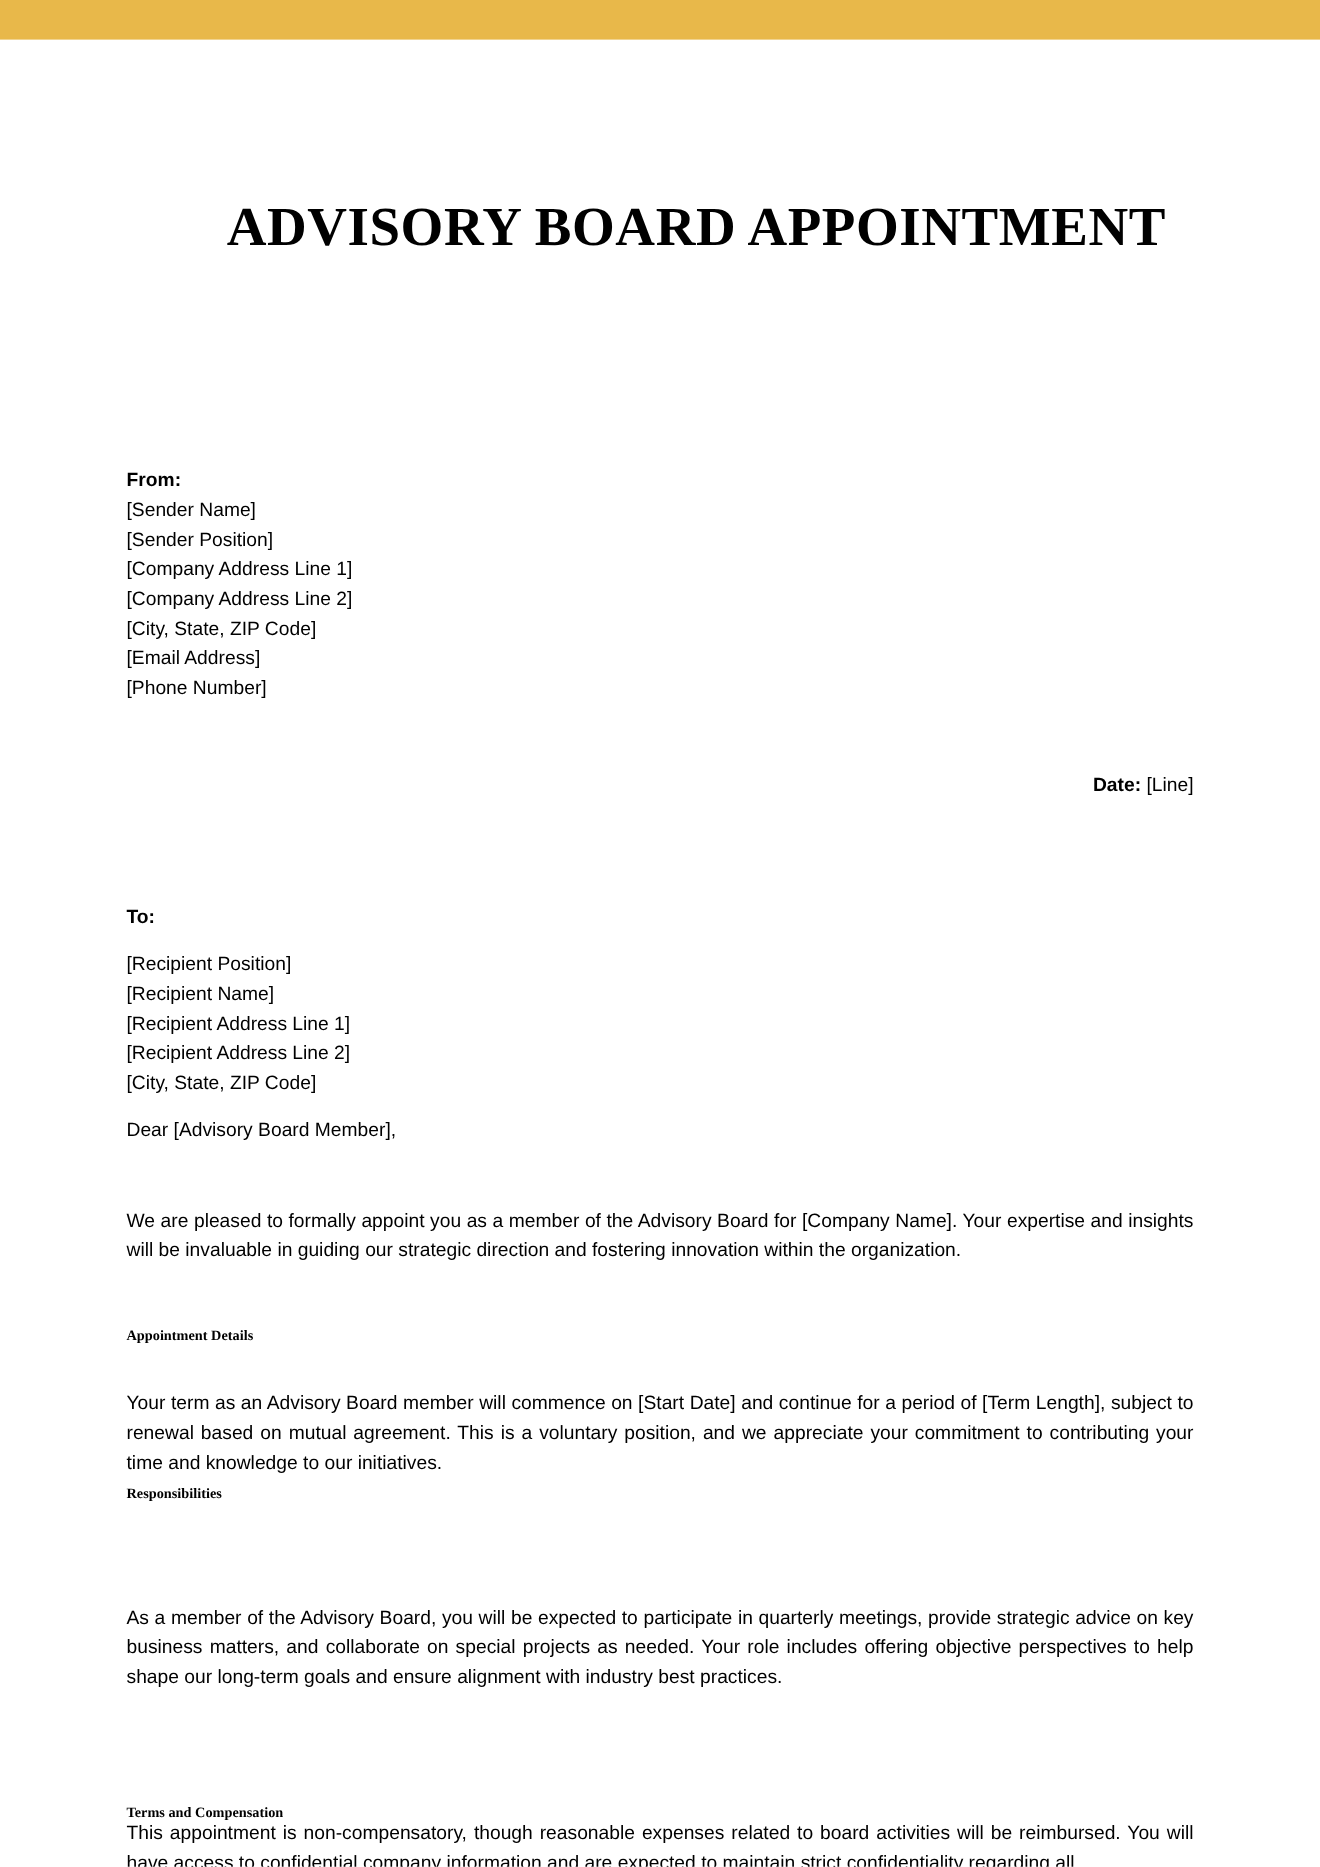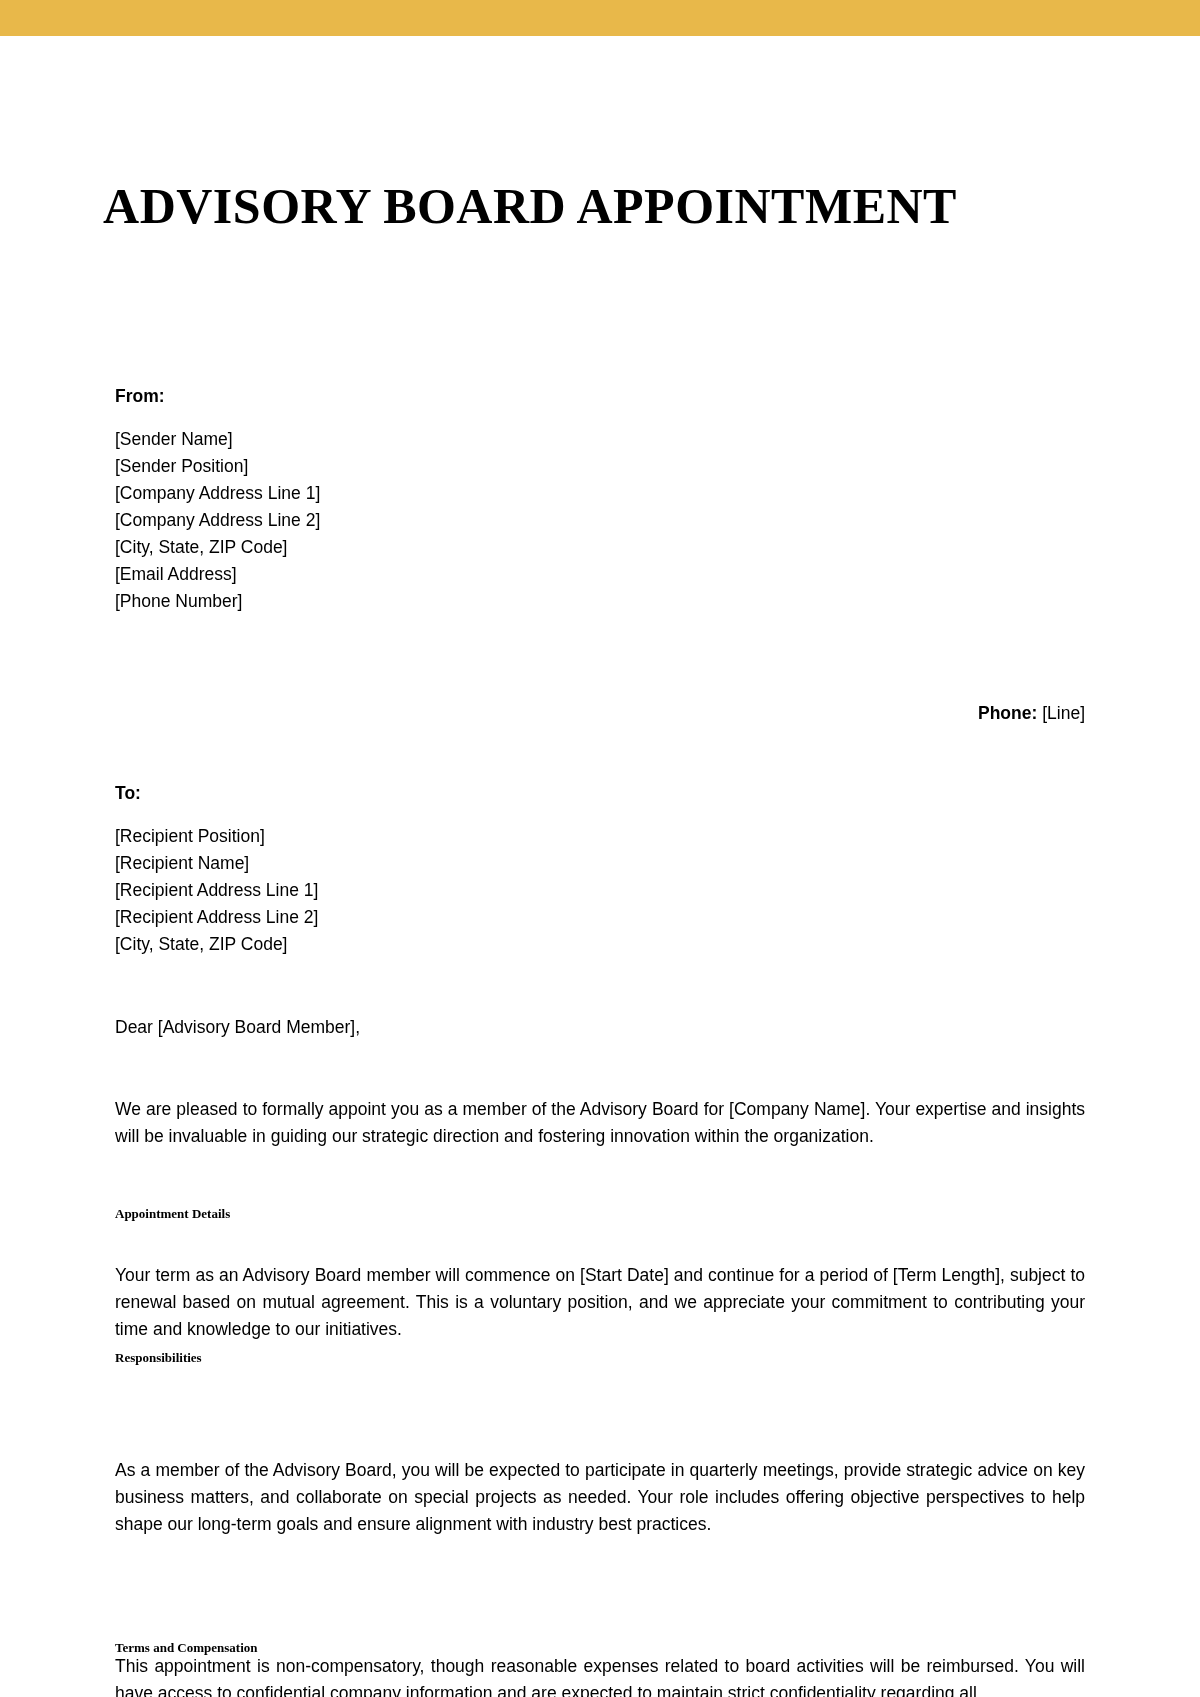--- a/index.html
+++ b/index.html
@@ -3,55 +3,55 @@
 <meta charset="utf-8">
 <style>
   html, body { margin: 0; padding: 0; }
   body {
     width: 1200px; height: 1697px; overflow: hidden; background: #ffffff;
     font-family: "Liberation Sans", sans-serif; color: #000;
     position: relative;
   }
   .topbar { position: absolute; left: 0; top: 0; width: 1200px; height: 36px; background: #e8b84a; }
   .title {
-    position: absolute; left: 0; top: 178px; width: 1060px; text-align: center;
+    position: absolute; left: 0; top: 178px; width: 1060px; text-align: right;
     font-family: "Liberation Serif", serif; font-weight: bold; font-size: 50px;
     line-height: 56px; letter-spacing: 0.5px;
   }
   .content { position: absolute; left: 115px; width: 970px; font-size: 17.5px; line-height: 27px; }
-  .label { font-weight: bold; }
+  .label { font-weight: bold; margin-top: 40px; }
   .lines div { white-space: nowrap; }
   .date { position: absolute; left: 115px; width: 970px; top: 700px; text-align: right; font-size: 17.5px; line-height: 27px; }
   .para { text-align: justify; }
   .heading { font-family: "Liberation Serif", serif; font-weight: bold; font-size: 13px; line-height: 27px; }
 </style>
 </head>
 <body>
 
 <div class="topbar"></div>
 
 <div class="title">
   <div>ADVISORY BOARD APPOINTMENT</div>
 </div>
 
 <div class="content" style="top:383px">
   <div class="label">From:</div>
-  <div class="lines" style="margin-top:16px">
+  <div class="lines" style="">
     <div>[Sender Name]</div>
     <div>[Sender Position]</div>
     <div>[Company Address Line 1]</div>
     <div>[Company Address Line 2]</div>
     <div>[City, State, ZIP Code]</div>
     <div>[Email Address]</div>
     <div>[Phone Number]</div>
   </div>
 </div>
 
 <div class="date">
-  <span class="label">Phone:</span>
+  <span class="label">Date:</span>
   <span>[Line]</span>
 </div>
 
 <div class="content" style="top:780px">
   <div class="label">To:</div>
   <div class="lines" style="margin-top:16px">
     <div>[Recipient Position]</div>
     <div>[Recipient Name]</div>
     <div>[Recipient Address Line 1]</div>
     <div>[Recipient Address Line 2]</div>

